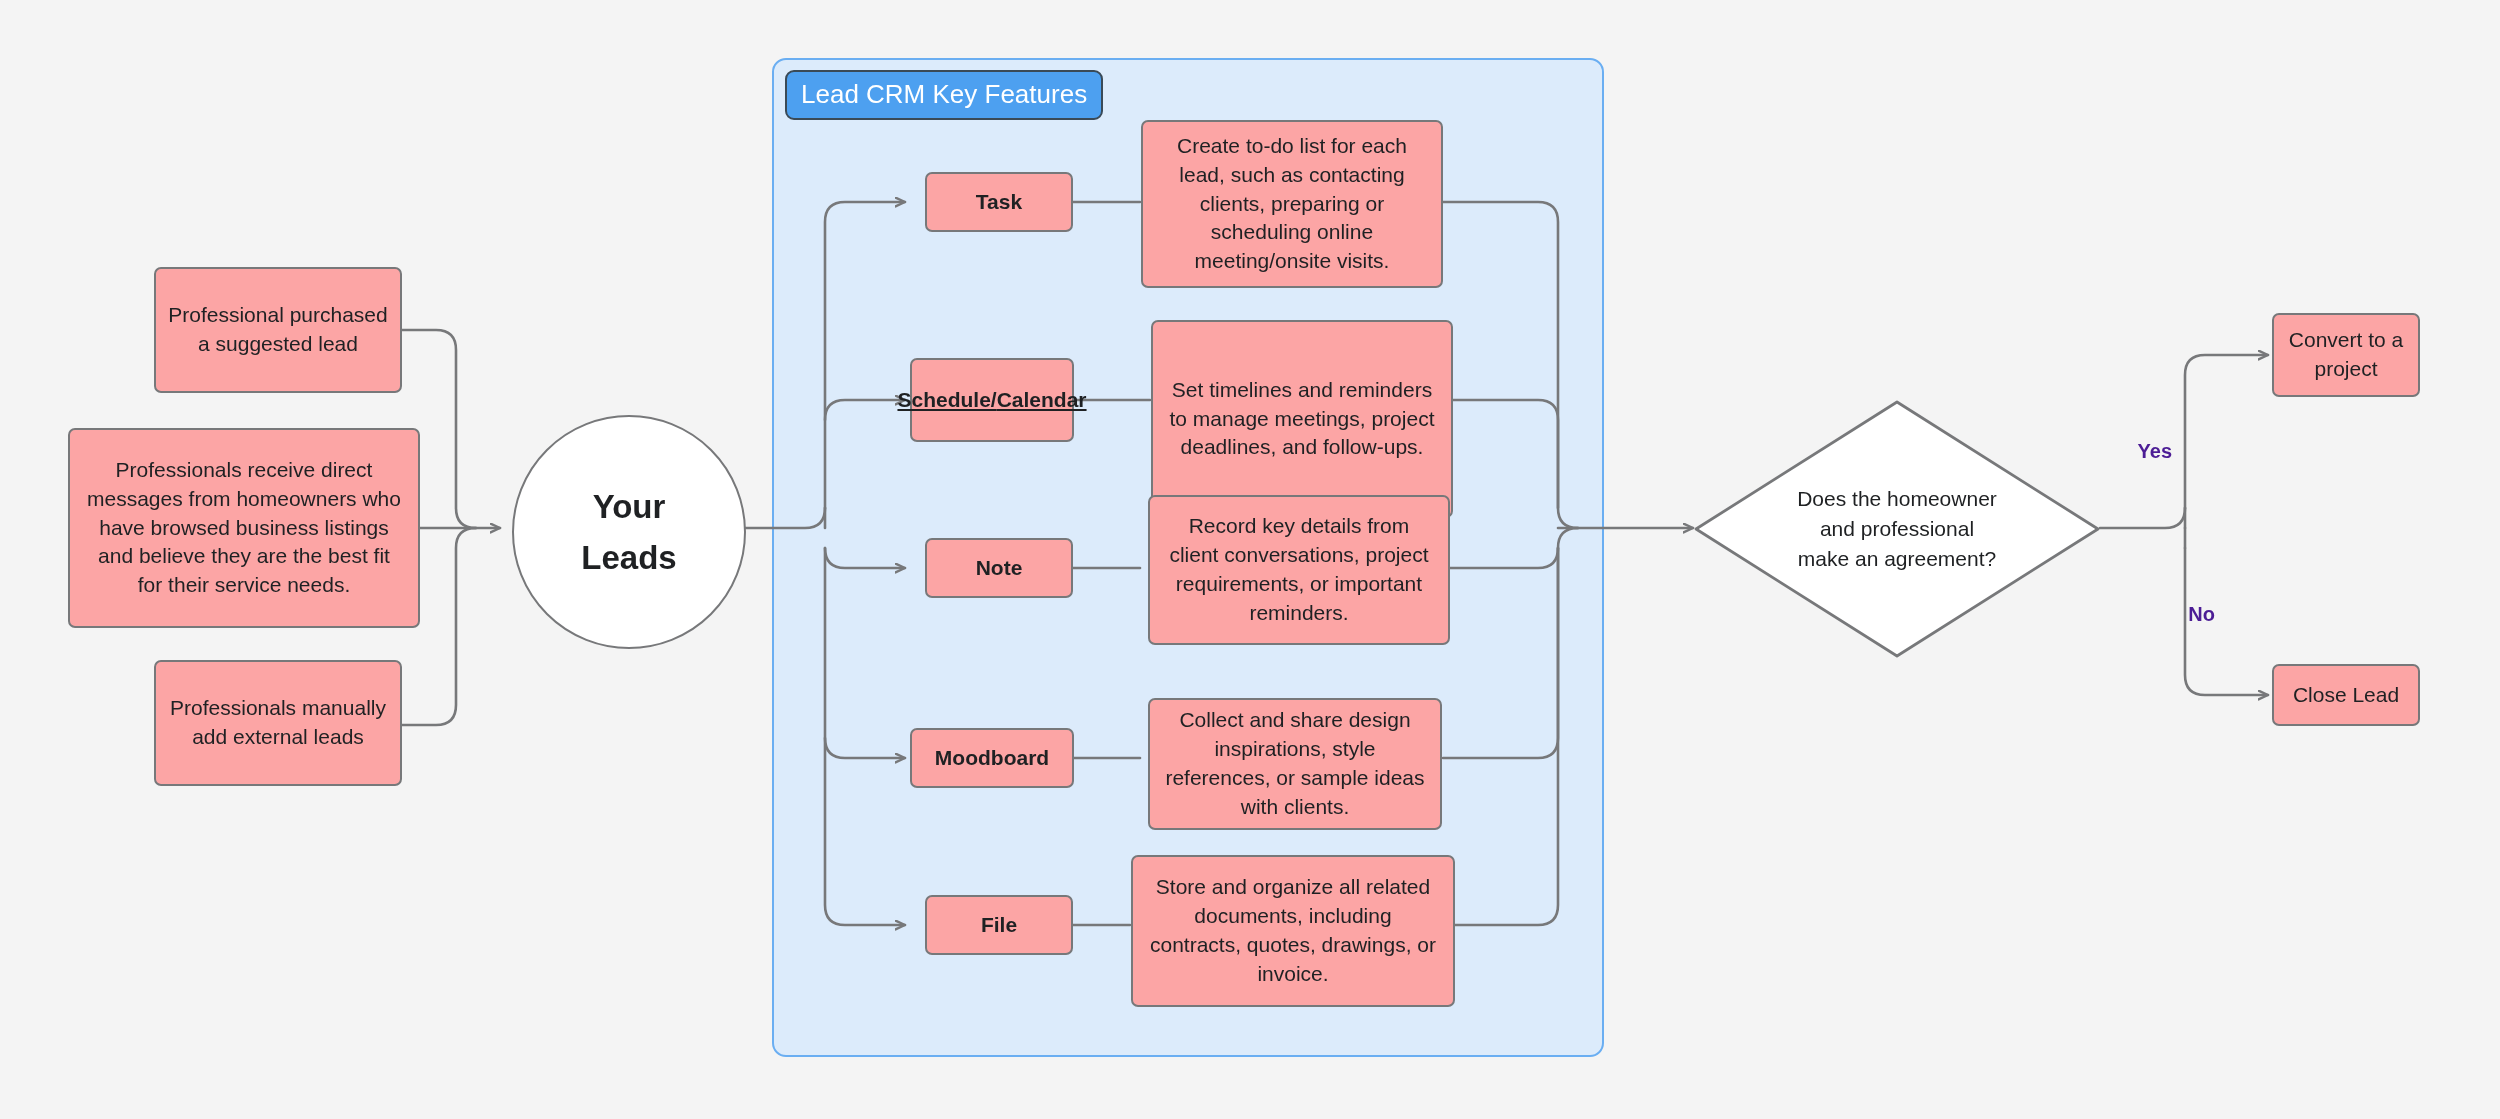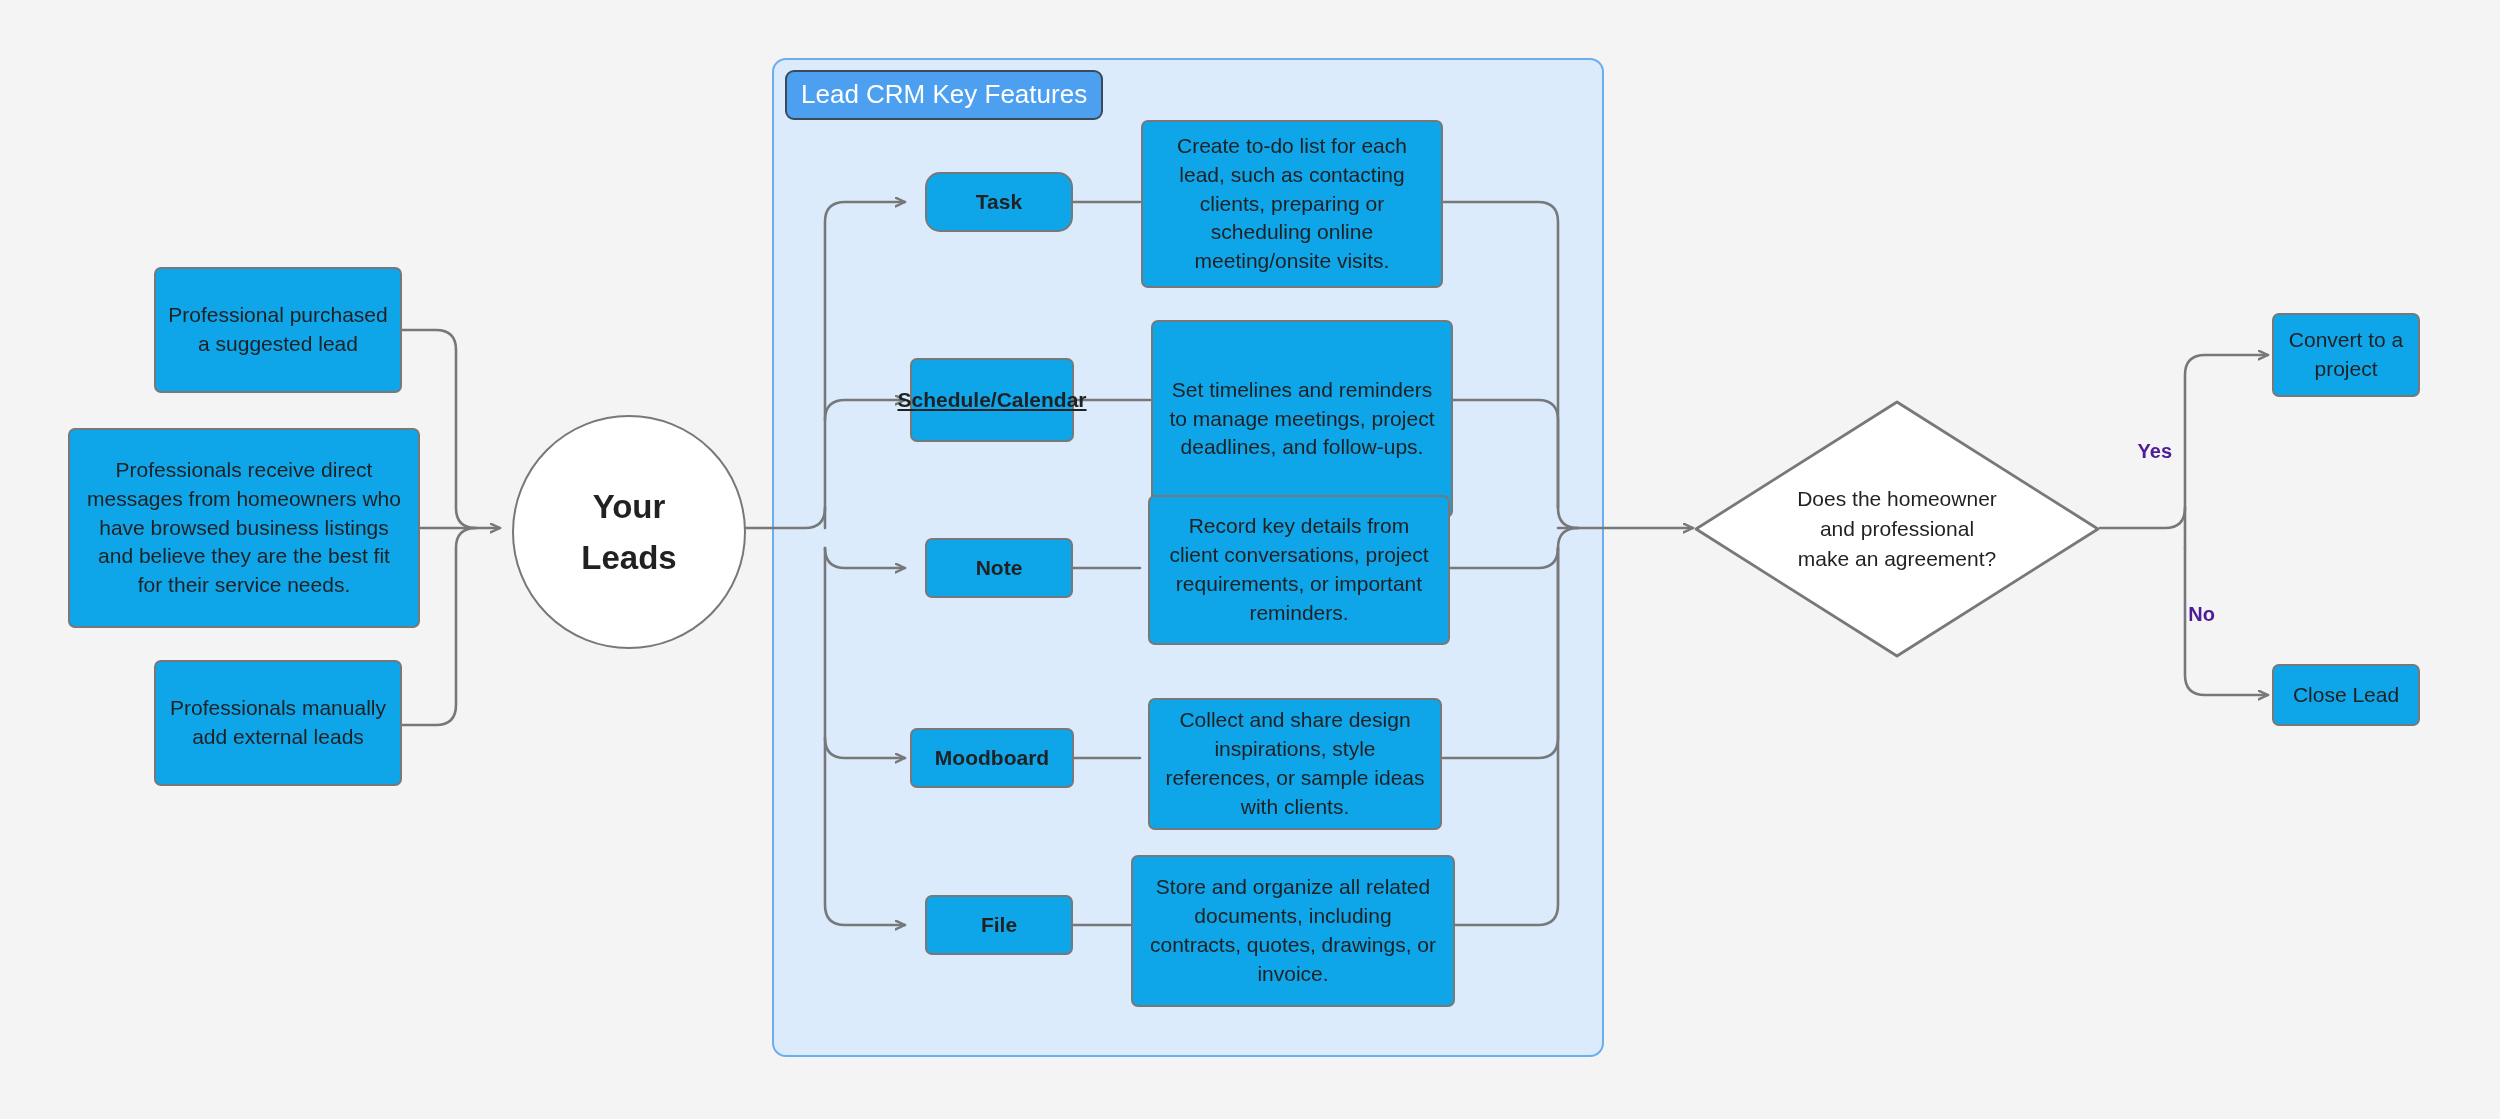--- a/index.html
+++ b/index.html
@@ -40,21 +40,21 @@
     border-radius: 9px;
     color: #ffffff;
     font-size: 26px;
     line-height: 1;
     padding: 9px 14px 11px 14px;
     white-space: nowrap;
     box-sizing: border-box;
   }
   .node {
     position: absolute;
-    background: #0ea5e9;
+    background: #fca5a5;
     border: 2.5px solid #77787a;
     border-radius: 7px;
     box-sizing: border-box;
     display: flex;
     align-items: center;
     justify-content: center;
     text-align: center;
     color: #1f2123;
     font-size: 21px;
     line-height: 1.38;
@@ -166,21 +166,21 @@
 
   <div class="node" style="left:68px; top:428px; width:352px; height:200px; font-size:21px; padding:6px 14px;">Professionals receive direct messages from homeowners who have browsed business listings and believe they are the best fit for their service needs.</div>
 
   <div class="node" style="left:154px; top:660px; width:248px; height:126px; font-size:21px;">Professionals manually add external leads</div>
 
   <div class="circle" style="left:512px; top:415px; width:234px; height:234px;">
     <span>Your</span>
     <span>Leads</span>
   </div>
 
-  <div class="node bold" style="left:925px; top:172px; width:148px; height:60px;border-radius:15px;">Task</div>
+  <div class="node bold" style="left:925px; top:172px; width:148px; height:60px;">Task</div>
 
   <div class="node bold" style="left:910px; top:358px; width:164px; height:84px; flex-direction:row;text-decoration:underline;">
     <span>Schedule/</span>
     <span>Calendar</span>
   </div>
 
   <div class="node bold" style="left:925px; top:538px; width:148px; height:60px;">Note</div>
 
   <div class="node bold" style="left:910px; top:728px; width:164px; height:60px;">Moodboard</div>
 

